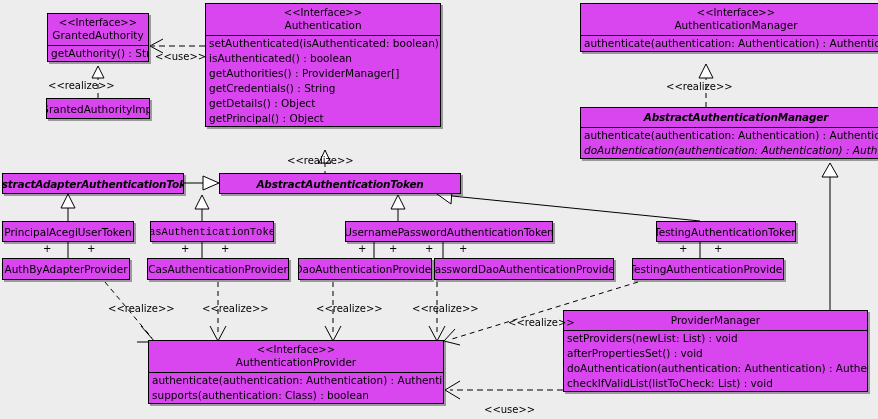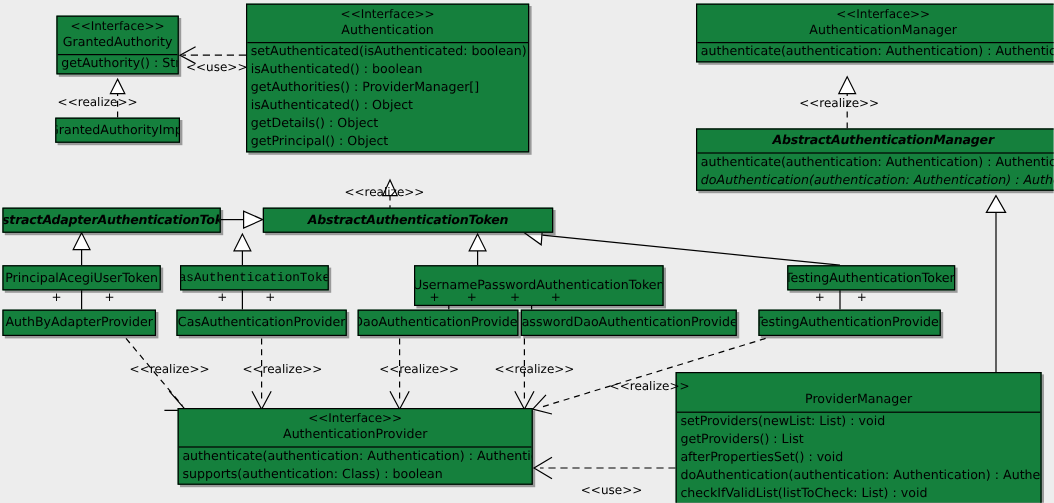--- a/index.html
+++ b/index.html
@@ -8,21 +8,21 @@
     background:#ededed;
     font-family:"DejaVu Sans", sans-serif;
     overflow:hidden;
     position:relative;
   }
   #canvas{position:absolute;left:0;top:0;width:878px;height:419px;}
   svg.edges{position:absolute;left:0;top:0;width:878px;height:419px;pointer-events:none;}
 
   .uml{
     position:absolute;
-    background:#15803d;
+    background:#d946ef;
     border:1px solid #000;
     box-shadow:2px 2px 0 rgba(0,0,0,0.35);
     box-sizing:border-box;
     overflow:hidden;
     z-index:5;
   }
   .hdr{
     padding:2px 4px 3px 4px;
     text-align:center;
     line-height:13px;
@@ -147,21 +147,21 @@
 
   <div class="uml" style="left:205px;top:3px;width:236px;">
     <div class="hdr">
       <span class="stereo">&lt;&lt;Interface&gt;&gt;</span>
       <span class="cname">Authentication</span>
     </div>
     <div class="compartment">
       <div class="member">setAuthenticated(isAuthenticated: boolean) : void</div>
       <div class="member">isAuthenticated() : boolean</div>
       <div class="member">getAuthorities() : ProviderManager[]</div>
-      <div class="member">isAuthenticated() : Object</div>
+      <div class="member">getCredentials() : String</div>
       <div class="member">getDetails() : Object</div>
       <div class="member">getPrincipal() : Object</div>
     </div>
   </div>
 
   <div class="uml" style="left:580px;top:3px;width:312px;">
     <div class="hdr">
       <span class="stereo">&lt;&lt;Interface&gt;&gt;</span>
       <span class="cname">AuthenticationManager</span>
     </div>
@@ -189,21 +189,21 @@
   </div>
 
   <div class="uml simple" style="left:2px;top:221px;width:132px;height:21px;">
     <span>PrincipalAcegiUserToken</span>
   </div>
 
   <div class="uml simple" style="left:150px;top:221px;width:124px;height:21px;font-family:Liberation Mono, monospace;">
     <span>CasAuthenticationToken</span>
   </div>
 
-  <div class="uml simple" style="left:345px;top:221px;width:208px;height:34px;text-align:right;">
+  <div class="uml simple" style="left:345px;top:221px;width:208px;height:21px;text-align:right;">
     <span>UsernamePasswordAuthenticationToken</span>
   </div>
 
   <div class="uml simple" style="left:632px;top:221px;width:140px;height:21px;margin-left:24px;">
     <span>TestingAuthenticationToken</span>
   </div>
 
   <div class="uml simple" style="left:2px;top:258px;width:128px;height:22px;">
     <span>AuthByAdapterProvider</span>
   </div>
@@ -229,26 +229,25 @@
       <span class="stereo">&lt;&lt;Interface&gt;&gt;</span>
       <span class="cname">AuthenticationProvider</span>
     </div>
     <div class="compartment">
       <div class="member">authenticate(authentication: Authentication) : Authentication</div>
       <div class="member">supports(authentication: Class) : boolean</div>
     </div>
   </div>
 
   <div class="uml" style="left:563px;top:310px;width:305px;">
-    <div class="hdr" style="padding-top:16px;">
+    <div class="hdr" style="padding-top:3px;">
       <span class="cname">ProviderManager</span>
     </div>
     <div class="compartment">
       <div class="member">setProviders(newList: List) : void</div>
-      <div class="member">getProviders() : List</div>
       <div class="member">afterPropertiesSet() : void</div>
       <div class="member">doAuthentication(authentication: Authentication) : Authentication</div>
       <div class="member">checkIfValidList(listToCheck: List) : void</div>
     </div>
   </div>
 
   <div class="edgelabel" style="left:155px;top:51px;">&lt;&lt;use&gt;&gt;</div>
 
   <div class="edgelabel" style="left:48px;top:80px;">&lt;&lt;realize&gt;&gt;</div>
 

